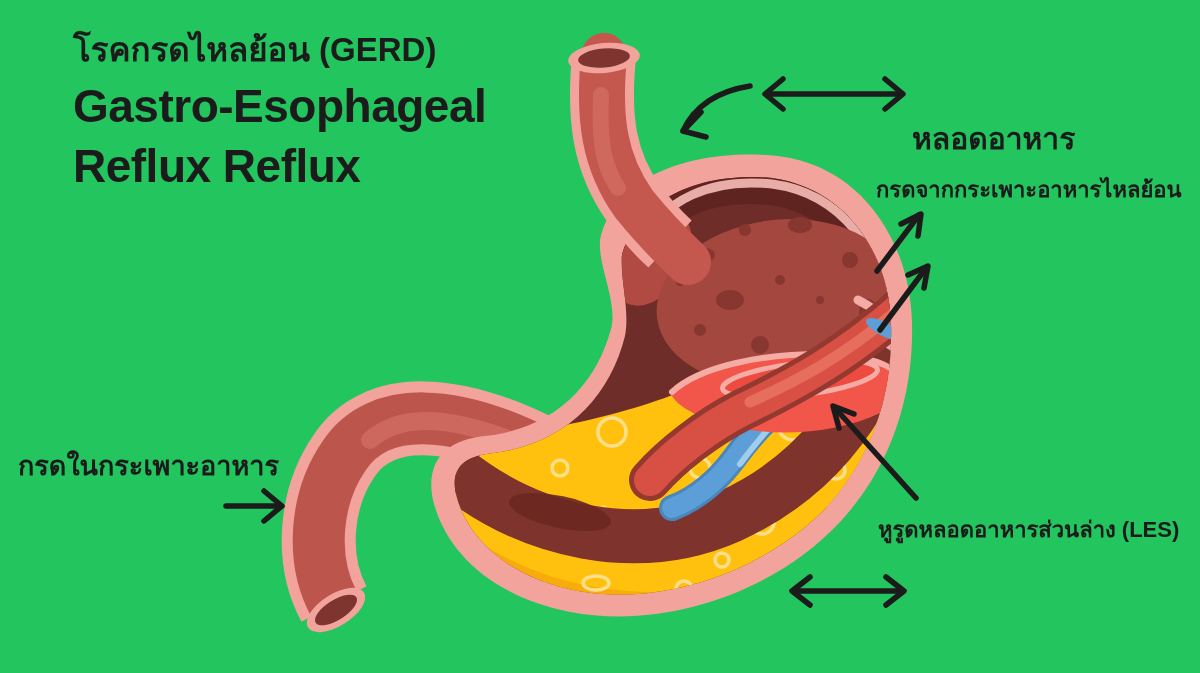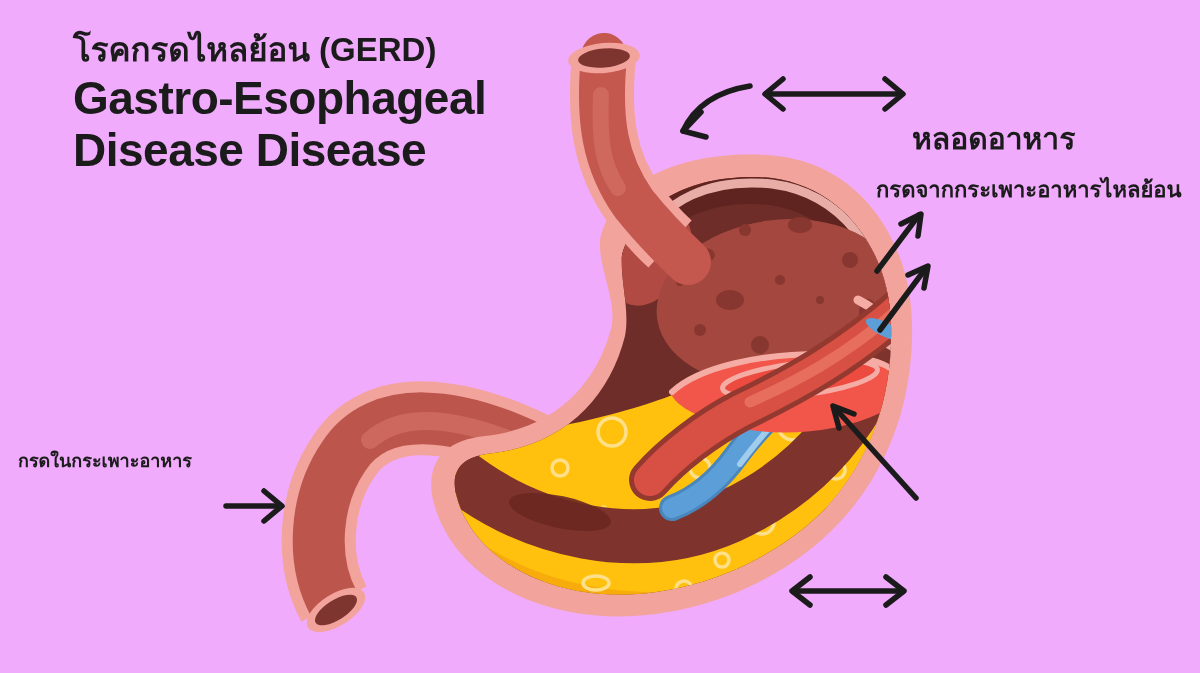--- a/index.html
+++ b/index.html
@@ -1,30 +1,30 @@
 <!DOCTYPE html>
 <html><head>
 <meta charset="utf-8">
 <style>
   html,body{margin:0;padding:0;background:#ffffff;}
   .canvas{
-    position:relative;width:1200px;height:673px;background:#f0abfc;overflow:hidden;
+    position:relative;width:1200px;height:673px;background:#22c55e;overflow:hidden;
     font-family:"Liberation Sans","DejaVu Sans",sans-serif;color:#1b1b1b;
   }
   .canvas svg{position:absolute;left:0;top:0;}
   .title{position:absolute;left:73px;top:28px;}
   .title .thai{font-size:33px;font-weight:800;line-height:44px;}
-  .title .en{font-size:46px;font-weight:700;line-height:52px;letter-spacing:-0.5px;}
+  .title .en{font-size:46px;font-weight:700;line-height:52px;letter-spacing:-0.5px;margin-top:8px;}
   .title .gerd{font-size:34px;font-weight:700;line-height:46px;}
   .lbl{position:absolute;font-weight:700;white-space:nowrap;line-height:1.25;}
   .lbl-esophagus{left:912px;top:76px;font-size:30px;margin-top:44px;}
   .lbl-reflux-from-stomach{left:876px;top:176px;font-size:22px;}
   .lbl-reflux-flow{left:955px;top:252px;font-size:22px;}
   .lbl-les{left:878px;top:516px;font-size:22px;}
-  .lbl-acid-left{left:18px;top:450px;font-size:18px;}
+  .lbl-acid-left{left:18px;top:450px;font-size:27px;}
 </style>
 </head>
 <body>
 
 <div class="canvas">
 
   <svg width="1200" height="673" viewBox="0 0 1200 673">
     <defs>
       <clipPath id="interiorClip">
         <path d="M622 255 C640 195 705 172 772 178 C845 188 889 252 891 324 C893 395 872 458 824 510 C762 572 662 606 578 591 C508 578 466 537 456 494 C450 467 465 456 494 453 C566 444 610 396 625 336 C630 310 620 280 622 255 Z"></path>
@@ -173,20 +173,21 @@
         <path d="M793 591 L903 591"></path>
         <path d="M810 577 L792 591 L810 605"></path>
         <path d="M886 577 L904 591 L886 605"></path>
       </g>
     </g>
   </svg>
 
   <div class="title">
     <div class="thai">โรคกรดไหลย้อน (GERD)</div>
     <div class="en">Gastro-Esophageal</div>
-    <div class="en">Disease Disease</div>
+    <div class="en">Reflux Reflux</div>
   </div>
 
   <div class="lbl lbl-esophagus">หลอดอาหาร</div>
   <div class="lbl lbl-reflux-from-stomach">กรดจากกระเพาะอาหารไหลย้อน</div>
+  <div class="lbl lbl-les">หูรูดหลอดอาหารส่วนล่าง (LES)</div>
   <div class="lbl lbl-acid-left">กรดในกระเพาะอาหาร</div>
 
 </div>
 
 </body></html>

